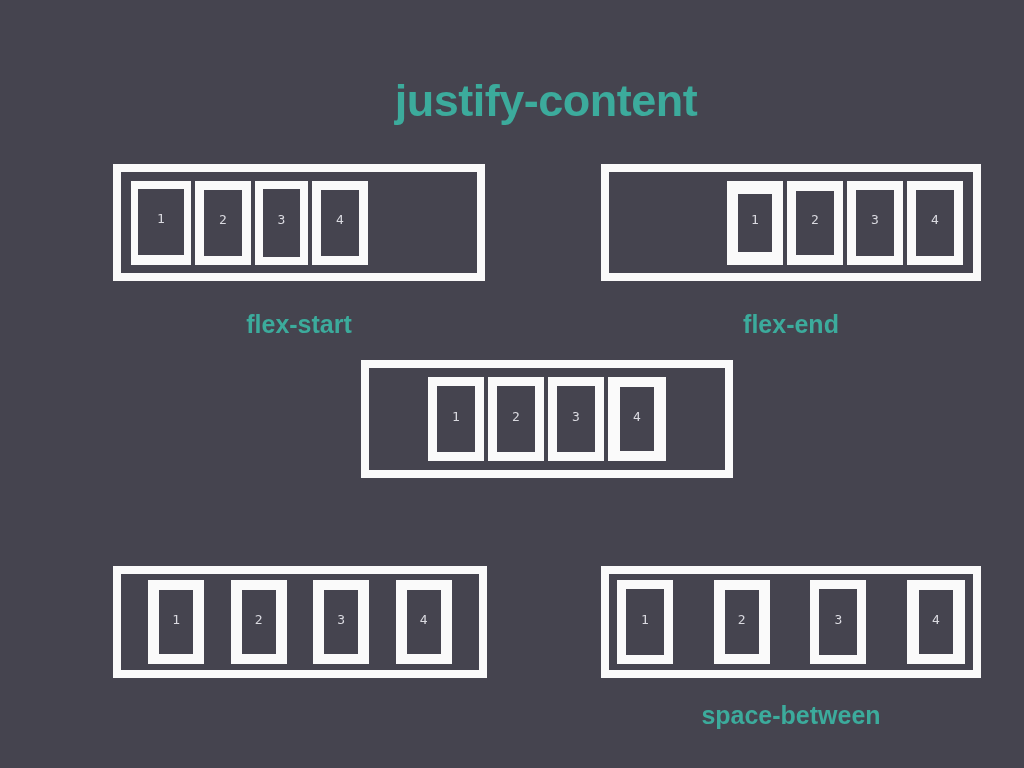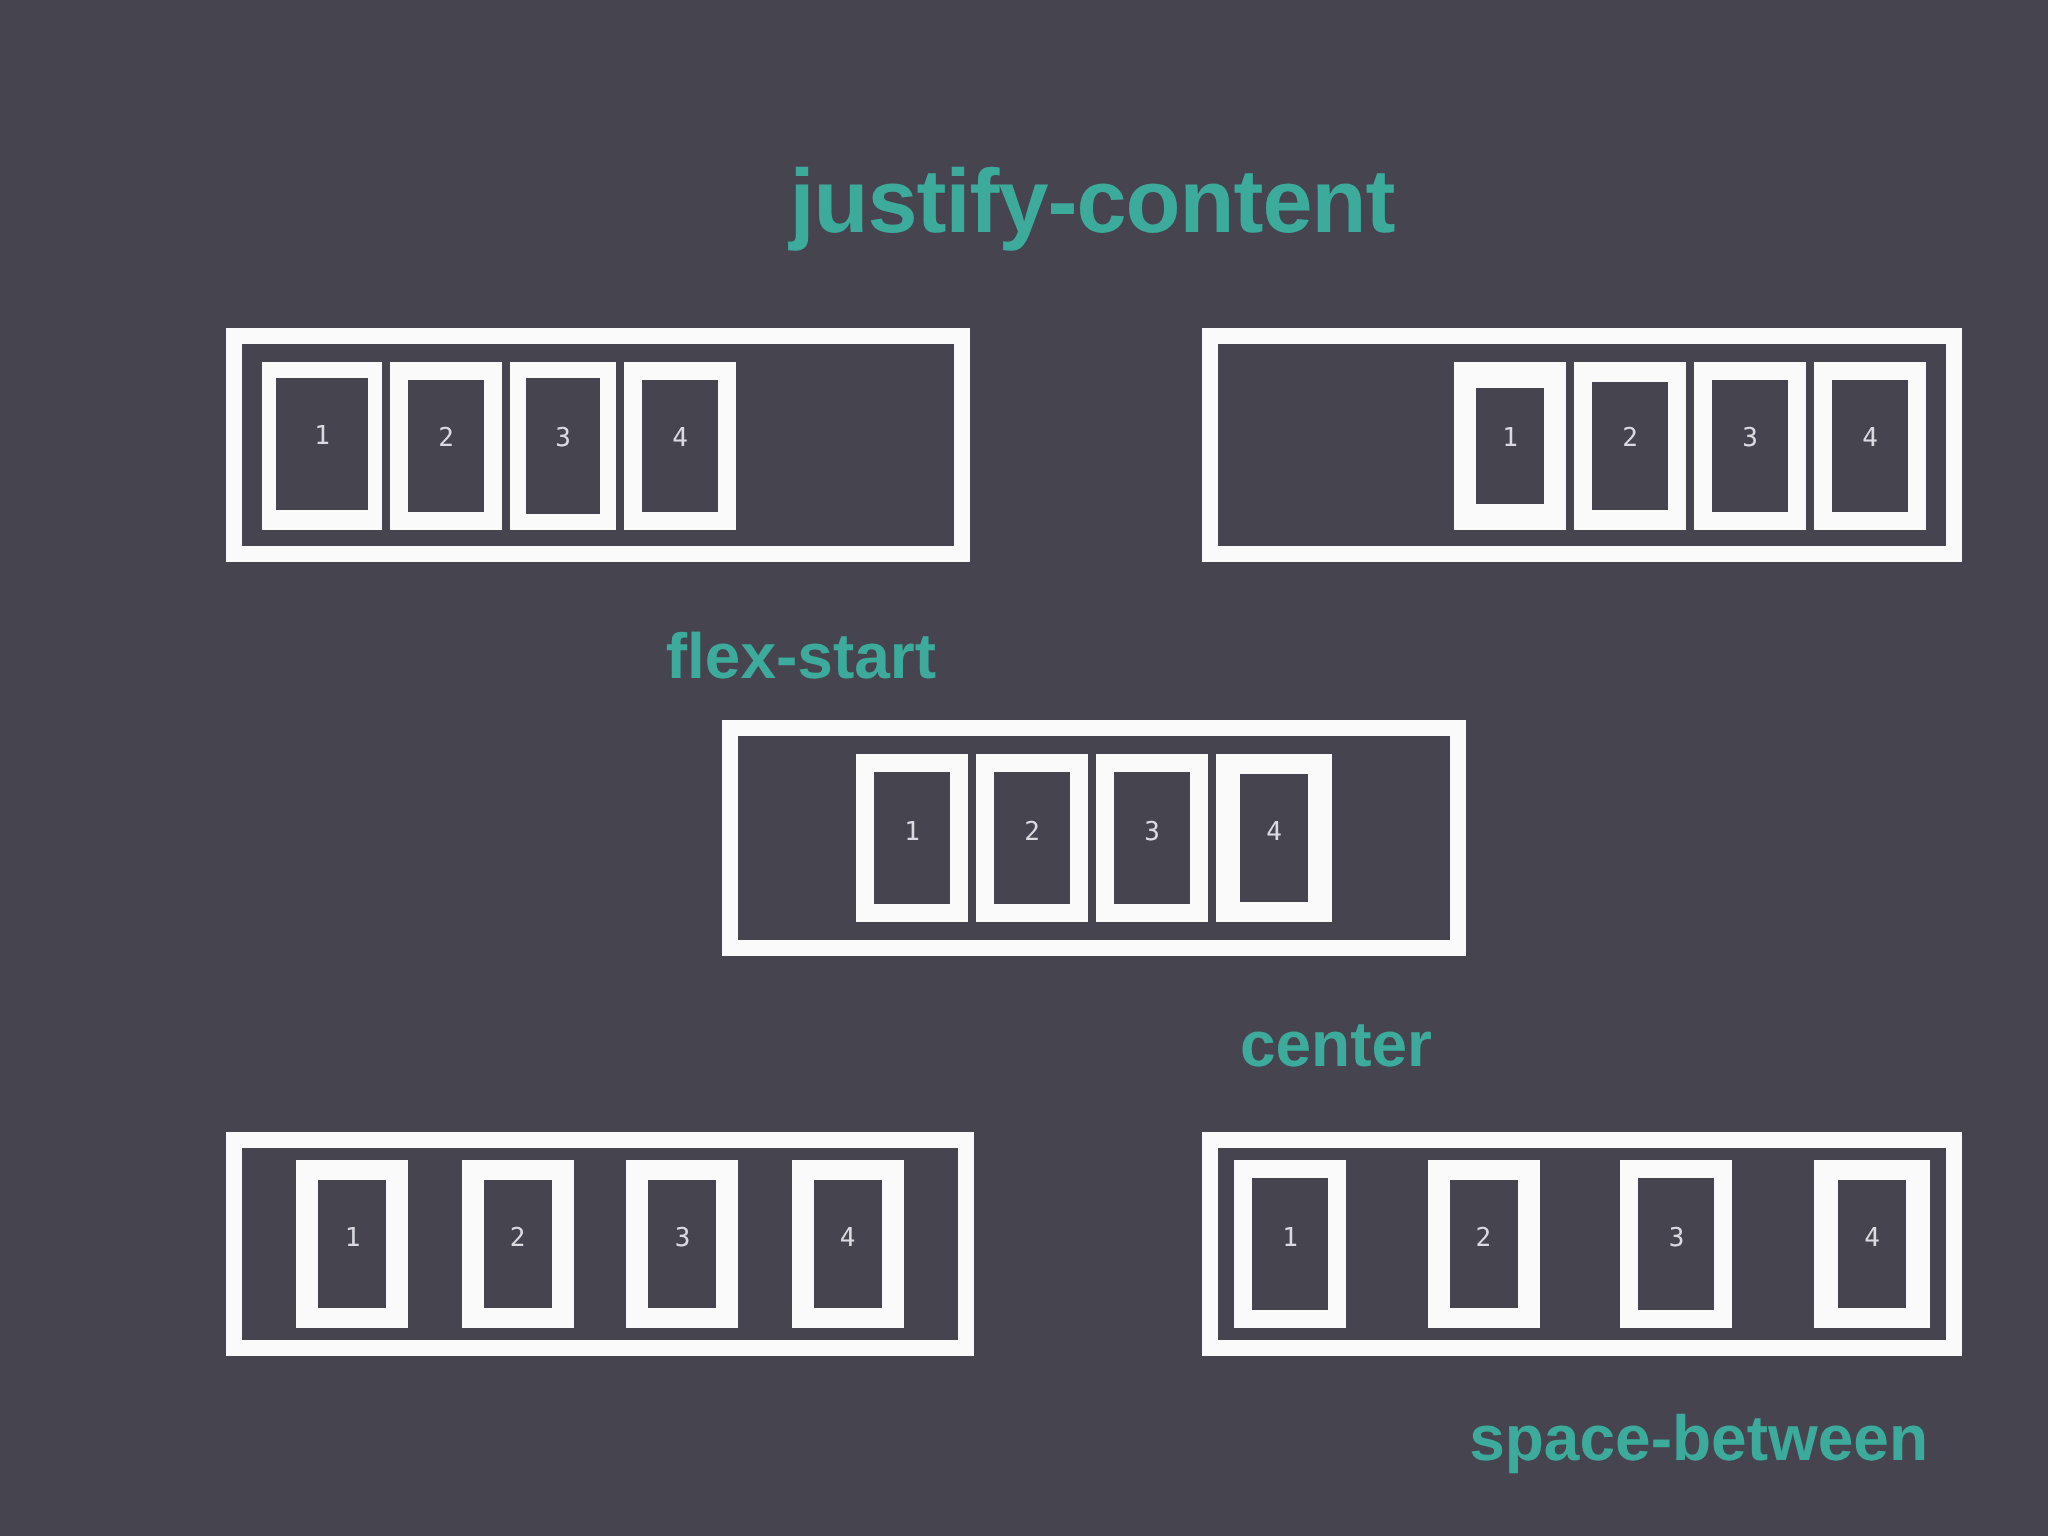--- a/index.html
+++ b/index.html
@@ -50,22 +50,22 @@
   .num {
     font-family: "DejaVu Sans Mono", monospace;
     font-size: 13px;
     color: var(--number);
     transform: translateY(-3px);
   }
 
   .demo-label {
     display: block;
     width: 100%;
-    text-align: right;
-    font-size: 32px;
+    text-align: center;
+    font-size: 25px;
     font-weight: 700;
     color: var(--accent);
   }
 
   
   .demo-flex-start    { left: 62px;  top: 113px; width: 406px; }
   .demo-flex-end      { left: 550px; top: 113px; width: 414px; }
   .demo-center        { left: 310px; top: 309px; width: 406px; }
   .demo-space-around  { left: 62px;  top: 515px; width: 408px; }
   .demo-space-between { left: 550px; top: 515px; width: 414px; }
@@ -125,38 +125,38 @@
       <div class="item">
           <span class="num">2</span>
         </div>
       <div class="item">
           <span class="num">3</span>
         </div>
       <div class="item">
           <span class="num">4</span>
         </div>
     </div>
+    <span class="demo-label">flex-end</span>
   </section>
 
   <section class="demo demo-center">
     <div class="flex-container" style="justify-content: center;">
       <div class="item">
           <span class="num">1</span>
         </div>
       <div class="item">
           <span class="num">2</span>
         </div>
       <div class="item">
           <span class="num">3</span>
         </div>
       <div class="item">
           <span class="num">4</span>
         </div>
     </div>
-    <span class="demo-label">center</span>
   </section>
 
   <section class="demo demo-space-around">
     <div class="flex-container" style="justify-content: space-around;">
       <div class="item">
           <span class="num">1</span>
         </div>
       <div class="item">
           <span class="num">2</span>
         </div>

